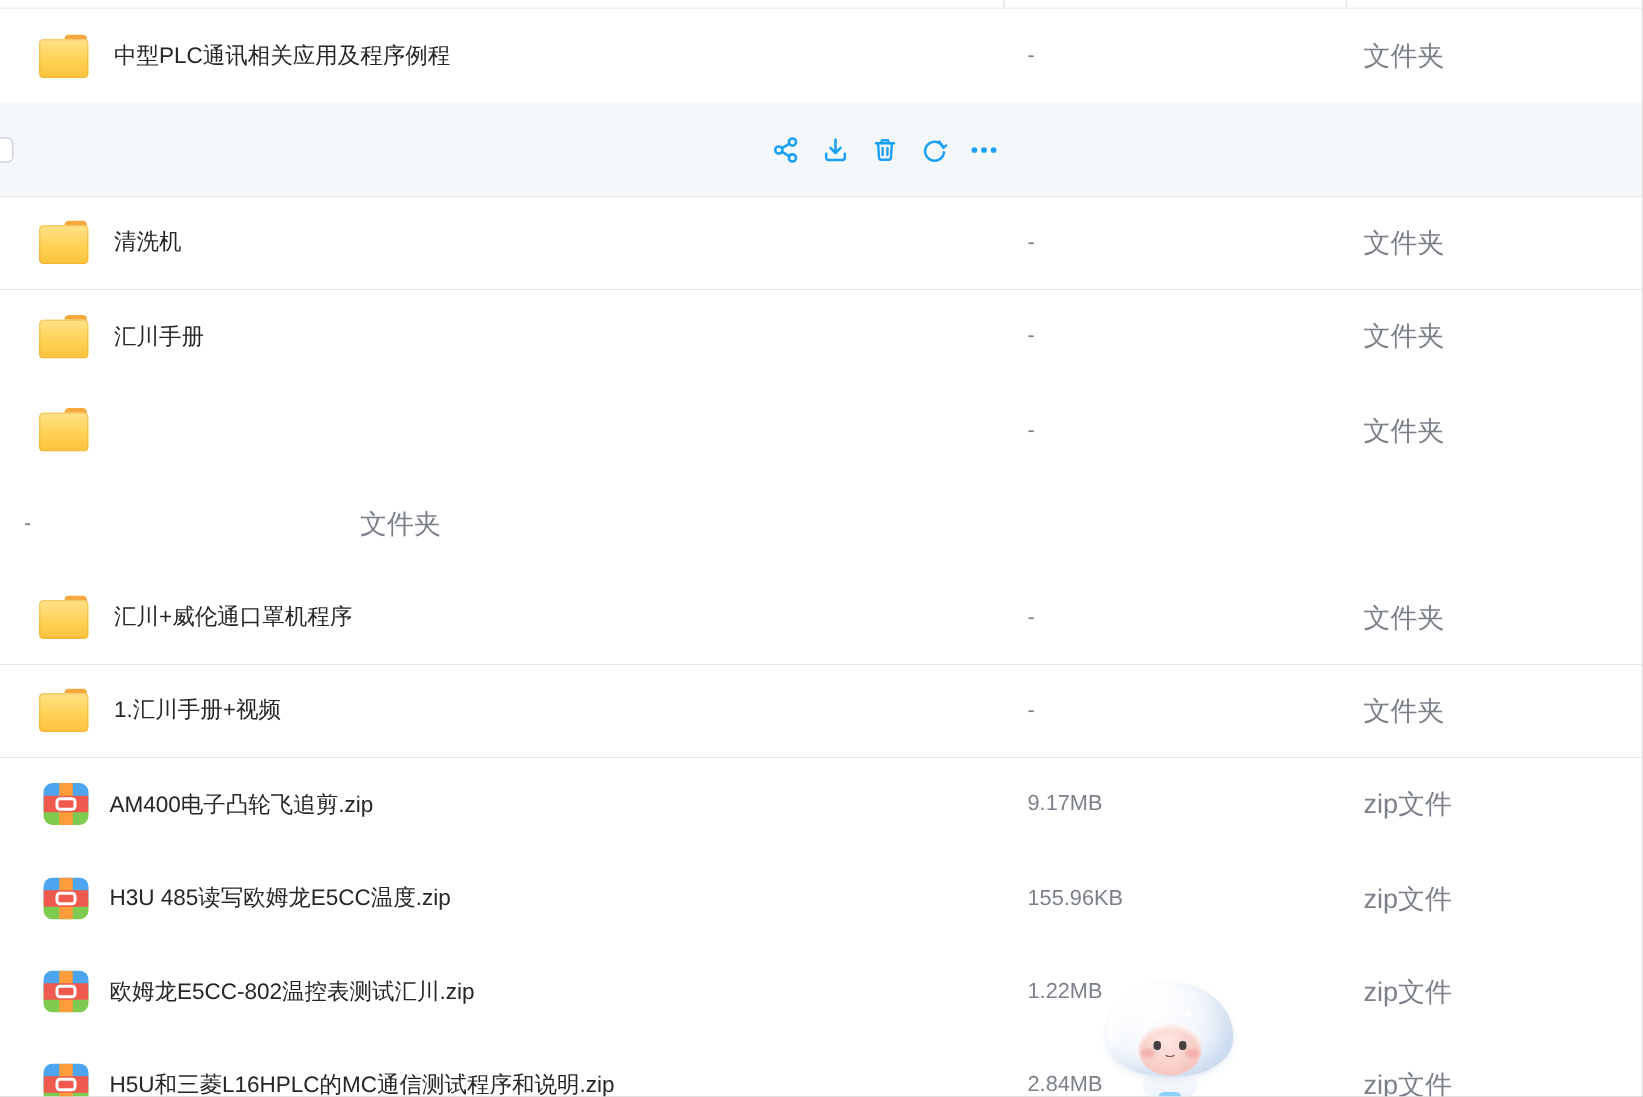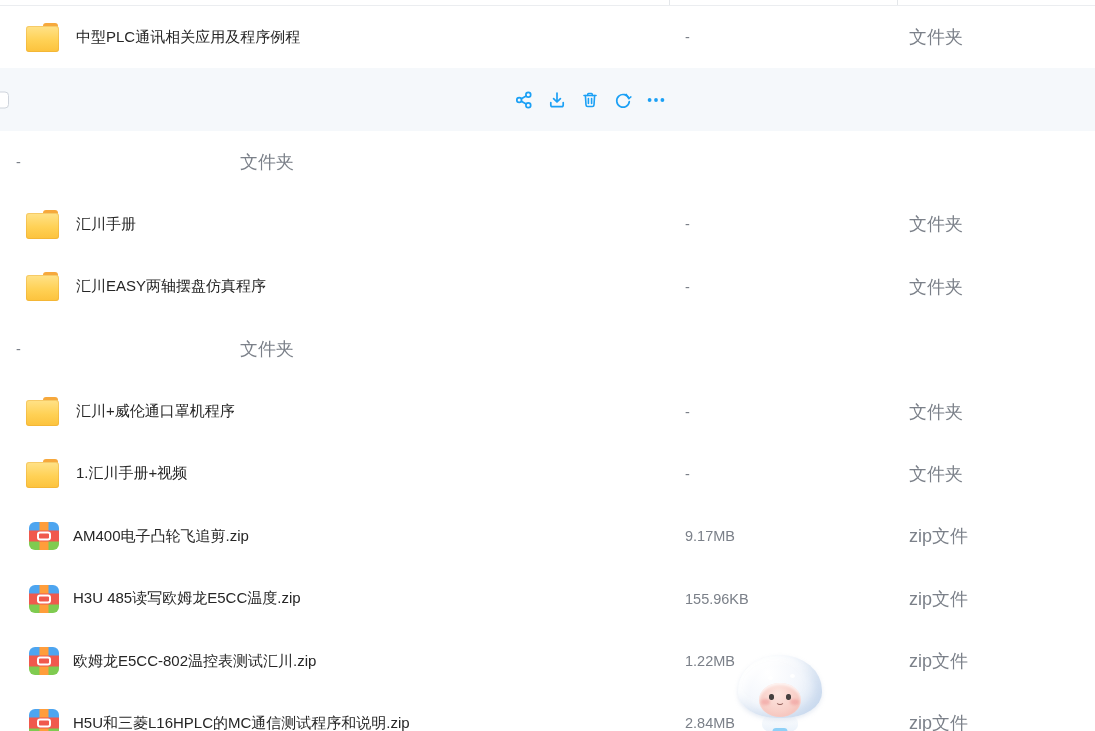--- a/index.html
+++ b/index.html
@@ -144,20 +144,28 @@
         <svg width="20" height="20" viewBox="0 0 20 20" fill="currentColor">
           <circle cx="3.6" cy="10" r="1.9"></circle>
               <circle cx="10" cy="10" r="1.9"></circle>
               <circle cx="16.4" cy="10" r="1.9"></circle>
         </svg>
       </button>
     </div>
   </div>
 
     <div class="row">
+      <div class="cell-name">
+        <span class="icon-folder">
+          <i class="tab"></i>
+            <i class="fbody"></i>
+        </span>
+
+        <span class="fname">清洗机</span>
+      </div>
       <div class="cell-size">-</div>
       <div class="cell-type">文件夹</div>
     </div>
 
     <div class="row">
       <div class="cell-name">
         <span class="icon-folder">
           <i class="tab"></i>
             <i class="fbody"></i>
         </span>
@@ -168,21 +176,20 @@
       <div class="cell-type">文件夹</div>
     </div>
 
     <div class="row">
       <div class="cell-name">
         <span class="icon-folder">
           <i class="tab"></i>
             <i class="fbody"></i>
         </span>
 
-        <span class="fname">汇川EASY两轴摆盘仿真程序</span>
       </div>
       <div class="cell-size">-</div>
       <div class="cell-type">文件夹</div>
     </div>
 
     <div class="row">
       <div class="cell-size">-</div>
       <div class="cell-type">文件夹</div>
     </div>
 

